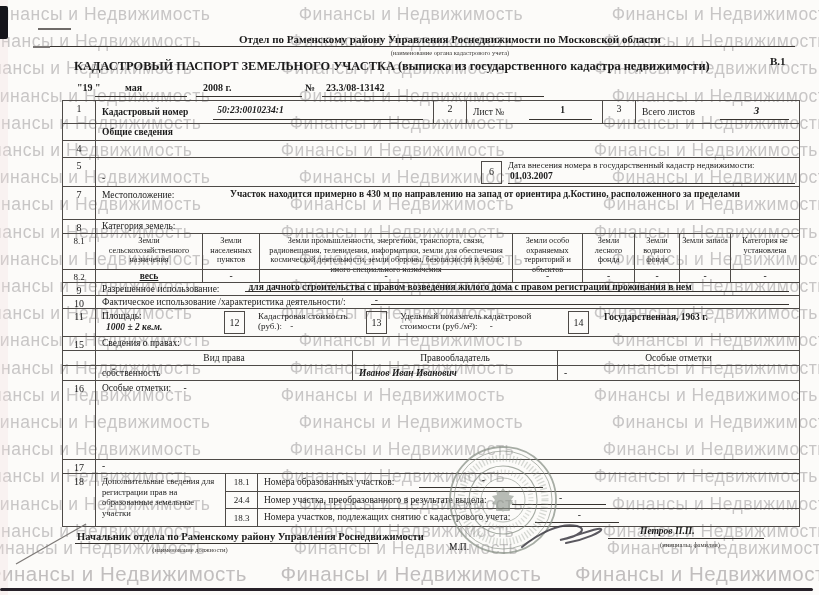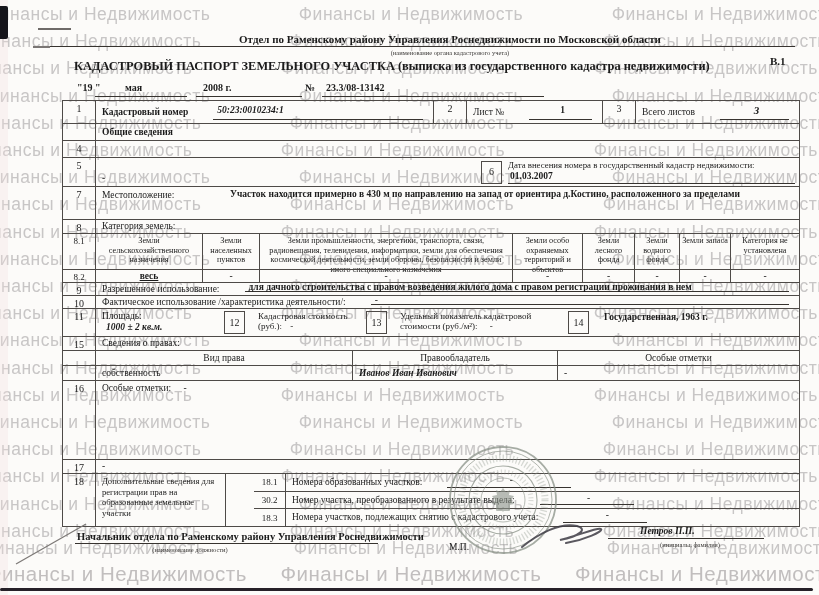--- a/index.html
+++ b/index.html
@@ -371,32 +371,32 @@
     </div>
 
     <div class="row h-r17">
       <div class="cell num vr">17</div>
       <div class="cell ct">-</div>
     </div>
 
     <div class="row h-r18">
       <div class="cell num vr">18</div>
       <div class="cell vr" style="width:130px;flex:none;padding:2px 4px 0 6px;font-size:8.6px;line-height:1.25;">Дополнительные сведения для регистрации прав на образованные земельные участки</div>
-      <div class="cell" style="flex:1;display:flex;flex-direction:column;margin-left:28px;">
+      <div class="cell" style="flex:1;display:flex;flex-direction:column;">
         <div style="flex:1;display:flex;border-bottom:1.4px solid #4e4a47;">
           <span class="cell vr" style="width:32px;display:flex;align-items:center;justify-content:center;font-size:9px;">18.1</span>
           <span class="ct">
             <span>Номера образованных участков:</span>
             <span class="ulflex" style="max-width:120px;justify-content:center;">
                 <span>-</span>
               </span>
           </span>
         </div>
         <div style="flex:1;display:flex;border-bottom:1.4px solid #4e4a47;">
-          <span class="cell vr" style="width:32px;display:flex;align-items:center;justify-content:center;font-size:9px;">30.2</span>
+          <span class="cell vr" style="width:32px;display:flex;align-items:center;justify-content:center;font-size:9px;">24.4</span>
           <span class="ct">
             <span>Номер участка, преобразованного в результате выдела:</span>
             <span class="ulflex" style="max-width:90px;justify-content:center;">
                 <span>-</span>
               </span>
           </span>
         </div>
         <div style="flex:1;display:flex;">
           <span class="cell vr" style="width:32px;display:flex;align-items:center;justify-content:center;font-size:9px;">18.3</span>
           <span class="ct">

